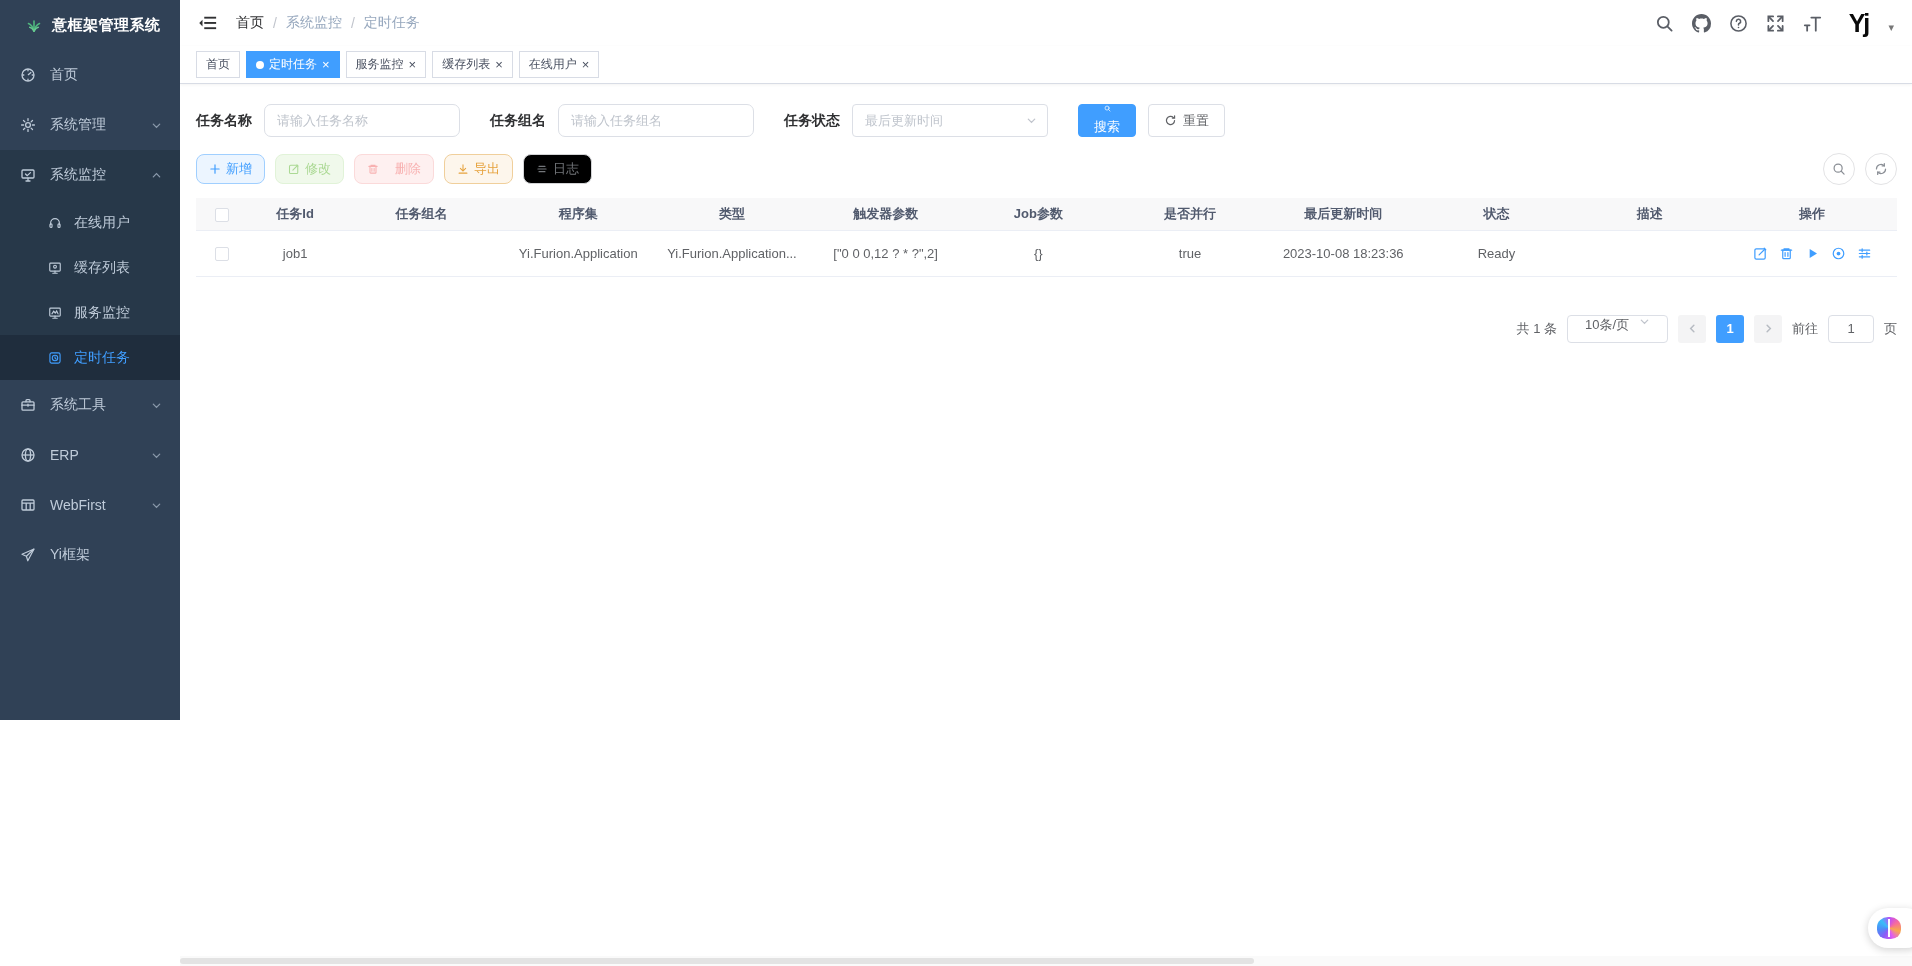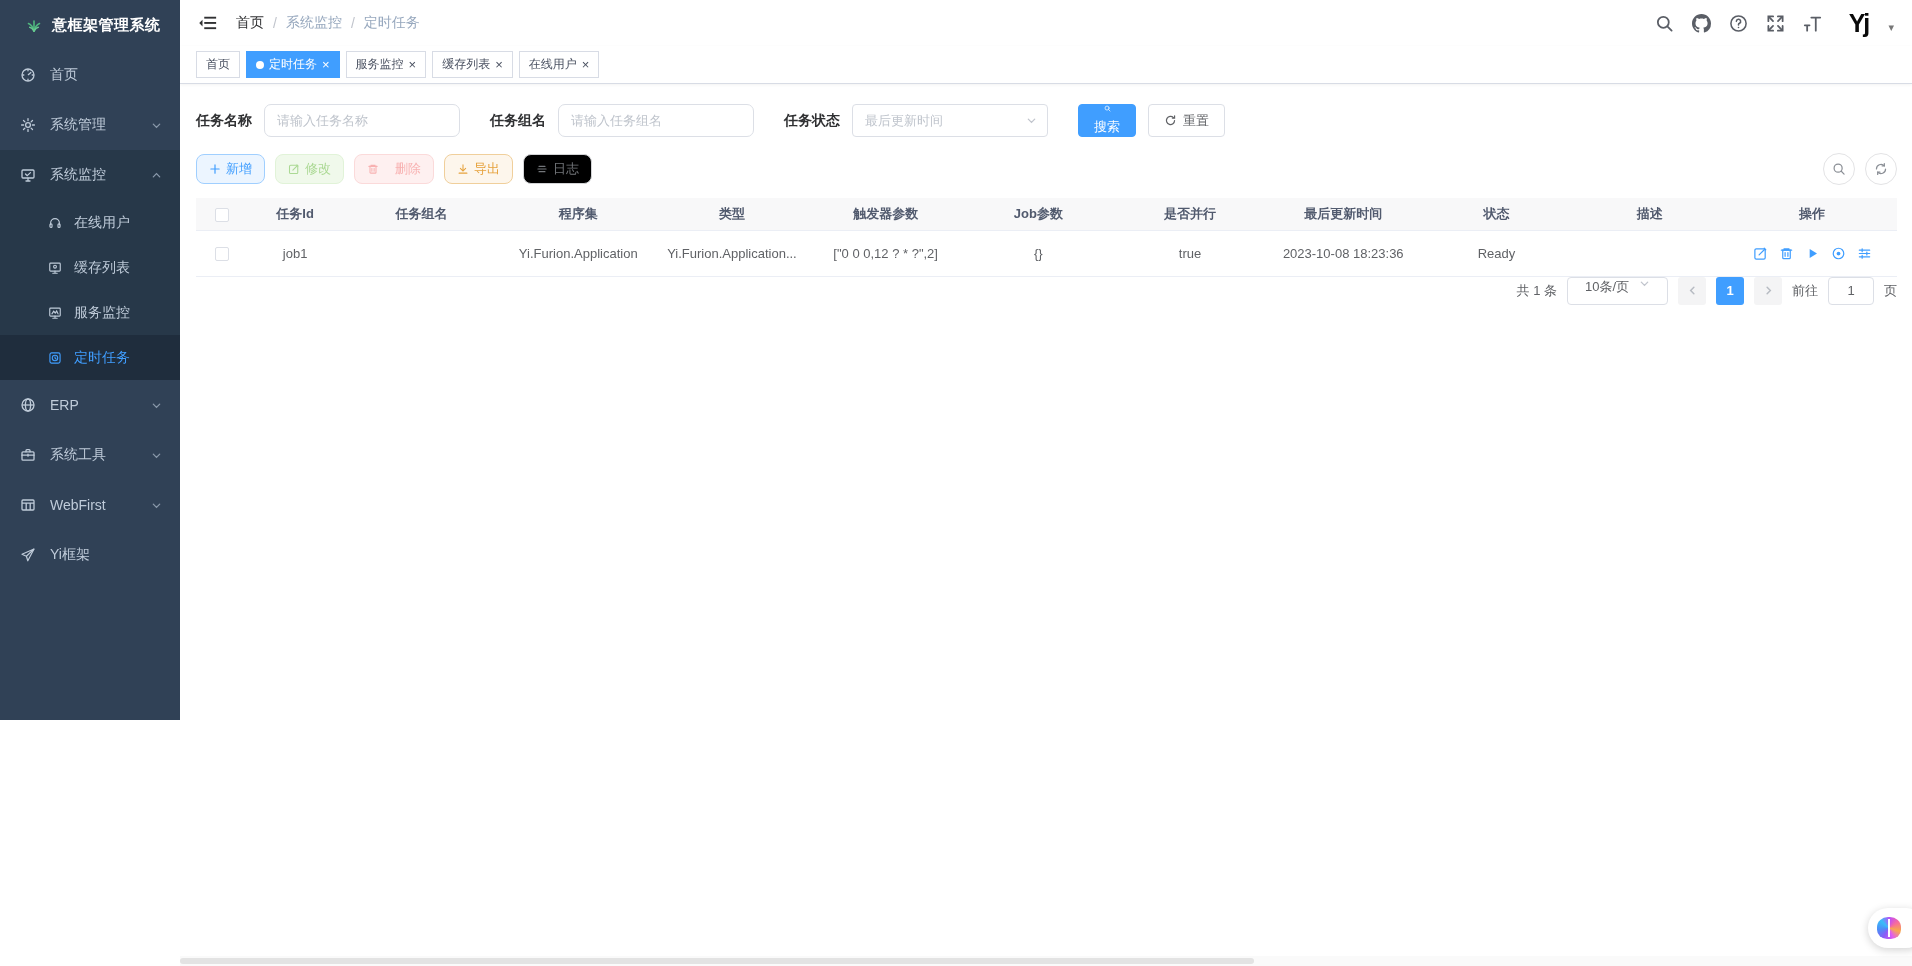--- a/index.html
+++ b/index.html
@@ -80,21 +80,21 @@
              text-align:center; border-bottom:1px solid #ebeef5; }
   tbody td { height:46px; font-size:13px; color:#606266; text-align:center;
              border-bottom:1px solid #ebeef5; overflow:hidden; white-space:nowrap; }
   .cbx { width:14px; height:14px; border:1px solid #dcdfe6; border-radius:2px; background:#fff;
          display:inline-block; vertical-align:middle; cursor:pointer; }
   .ops { display:flex; align-items:center; justify-content:center; gap:11px; color:#409eff; }
   .op { width:15px; height:15px; cursor:pointer; color:#409eff; }
 
   
   .pager { display:flex; align-items:center; justify-content:flex-end; gap:10px;
-           font-size:13px; color:#606266; }
+           margin-top:38px; font-size:13px; color:#606266; }
   .pg-size { width:101px; height:28px; border:1px solid #dcdfe6; border-radius:4px; display:flex;
              justify-content:center; gap:10px; cursor:pointer; color:#606266; }
   .pg-btn { min-width:28px; height:28px; border-radius:3px; background:#f4f4f5; display:flex;
             align-items:center; justify-content:center; color:#b7bbc2; cursor:pointer; }
   .pg-num { min-width:28px; height:28px; border-radius:3px; background:#409eff; color:#fff;
             display:flex; align-items:center; justify-content:center; font-weight:bold; cursor:pointer; }
   .pg-goto { width:46px; height:28px; border:1px solid #dcdfe6; border-radius:4px; text-align:center;
              font-size:13px; color:#606266; outline:none; font-family:inherit; }
 
   
@@ -185,37 +185,37 @@
         <svg class="icon14" viewBox="0 0 16 16" fill="none" stroke="currentColor" stroke-width="1.3" stroke-linecap="round">
           <rect x="2.2" y="2.2" width="11.6" height="11.6" rx="2"></rect>
             <circle cx="8" cy="8" r="3.1"></circle>
             <path d="M8 6.6V8l1.1 1"></path>
         </svg>
         <span>定时任务</span>
       </div>
     </div>
 
     <div class="si">
+      <svg class="icon16" viewBox="0 0 16 16" fill="none" stroke="currentColor" stroke-width="1.3" stroke-linecap="round">
+        <rect x="2" y="4.8" width="12" height="8.4" rx="1"></rect>
+          <path d="M6 4.8V3.6a1 1 0 0 1 1-1h2a1 1 0 0 1 1 1v1.2M2 8.2h12M8 7.2v2"></path>
+      </svg>
+      <span class="lbl">系统工具</span>
+      <svg class="chev" width="11" height="11" viewBox="0 0 12 12" fill="none" stroke="currentColor" stroke-width="1.4" stroke-linecap="round">
+          <path d="M2.5 4.5 L6 8 L9.5 4.5"></path>
+        </svg>
+    </div>
+
+    <div class="si">
       <svg class="icon16" viewBox="0 0 16 16" fill="none" stroke="currentColor" stroke-width="1.3">
         <circle cx="8" cy="8" r="6"></circle>
           <ellipse cx="8" cy="8" rx="2.6" ry="6"></ellipse>
           <path d="M2 8h12"></path>
       </svg>
       <span class="lbl">ERP</span>
-      <svg class="chev" width="11" height="11" viewBox="0 0 12 12" fill="none" stroke="currentColor" stroke-width="1.4" stroke-linecap="round">
-          <path d="M2.5 4.5 L6 8 L9.5 4.5"></path>
-        </svg>
-    </div>
-
-    <div class="si">
-      <svg class="icon16" viewBox="0 0 16 16" fill="none" stroke="currentColor" stroke-width="1.3" stroke-linecap="round">
-        <rect x="2" y="4.8" width="12" height="8.4" rx="1"></rect>
-          <path d="M6 4.8V3.6a1 1 0 0 1 1-1h2a1 1 0 0 1 1 1v1.2M2 8.2h12M8 7.2v2"></path>
-      </svg>
-      <span class="lbl">系统工具</span>
       <svg class="chev" width="11" height="11" viewBox="0 0 12 12" fill="none" stroke="currentColor" stroke-width="1.4" stroke-linecap="round">
           <path d="M2.5 4.5 L6 8 L9.5 4.5"></path>
         </svg>
     </div>
 
     <div class="si">
       <svg class="icon16" viewBox="0 0 16 16" fill="none" stroke="currentColor" stroke-width="1.3">
         <rect x="2" y="3" width="12" height="10" rx="1"></rect>
           <path d="M2 6.2h12M6.2 6.2V13M10.2 6.2V13"></path>
       </svg>

